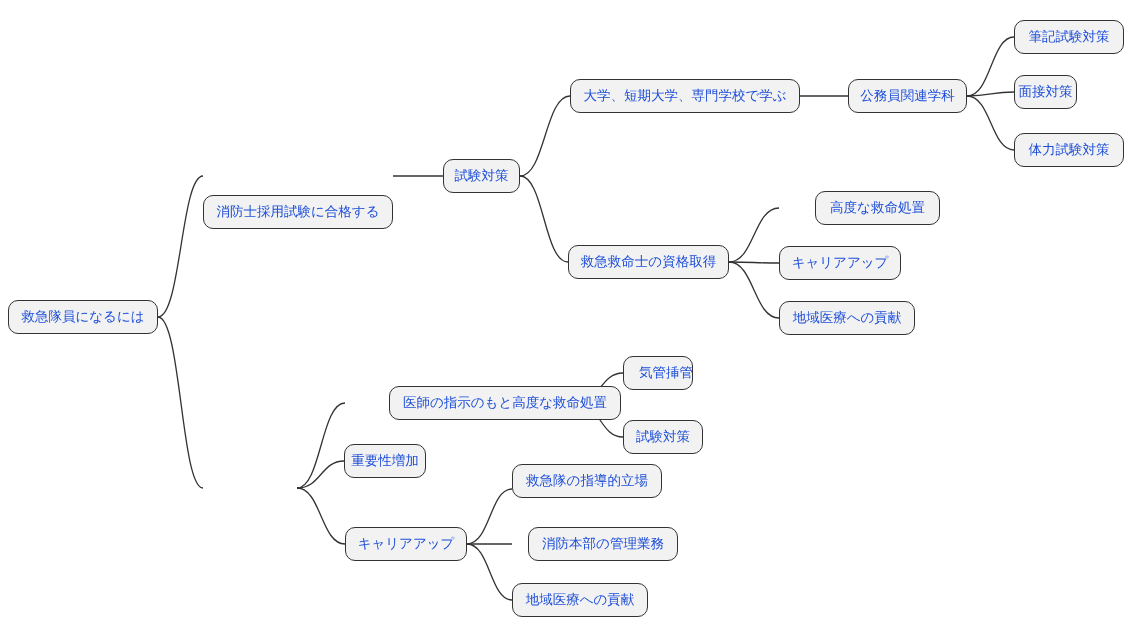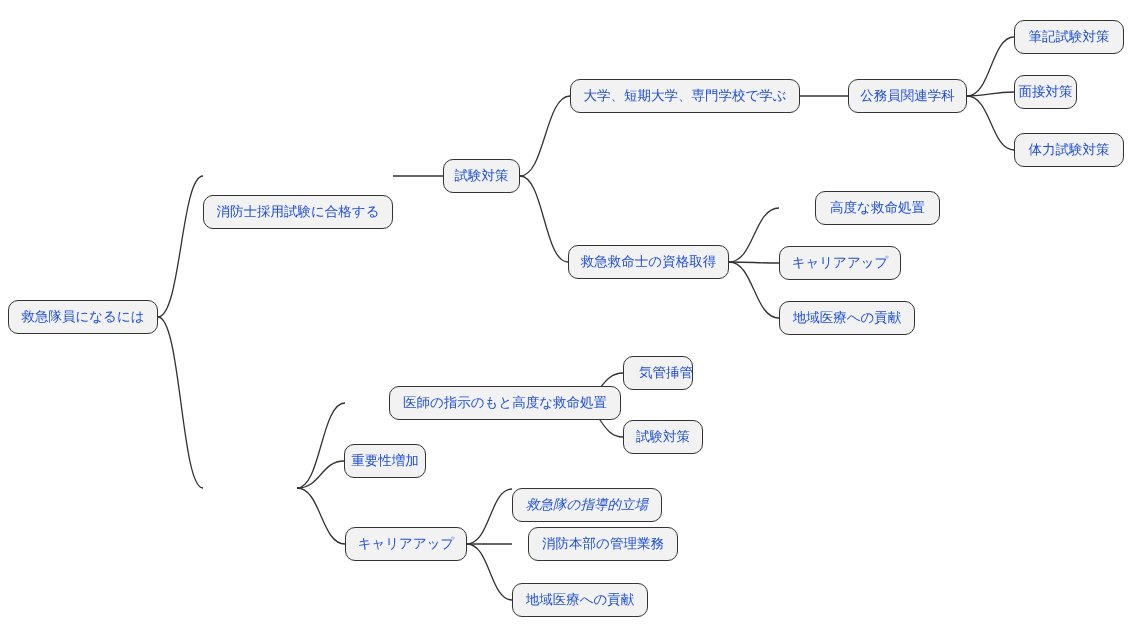--- a/index.html
+++ b/index.html
@@ -81,17 +81,17 @@
   <div class="node" style="left:568px;top:245px;width:161px;">救急救命士の資格取得</div>
   <div class="node" style="left:779px;top:191px;width:125px;margin-left:36px;">高度な救命処置</div>
   <div class="node" style="left:779px;top:246px;width:122px;">キャリアアップ</div>
   <div class="node" style="left:779px;top:301px;width:136px;">地域医療への貢献</div>
 
   <div class="node" style="left:345px;top:386px;width:232px;margin-left:44px;">医師の指示のもと高度な救命処置</div>
   <div class="node" style="left:623px;top:356px;width:70px;padding-left:20px;">気管挿管</div>
   <div class="node" style="left:623px;top:420px;width:80px;">試験対策</div>
   <div class="node" style="left:344px;top:444px;width:82px;">重要性増加</div>
   <div class="node" style="left:345px;top:527px;width:122px;">キャリアアップ</div>
-  <div class="node" style="left:512px;top:488px;width:150px;font-style:italic;">救急隊の指導的立場</div>
+  <div class="node" style="left:512px;top:464px;width:150px;">救急隊の指導的立場</div>
   <div class="node" style="left:528px;top:527px;width:150px;">消防本部の管理業務</div>
   <div class="node" style="left:512px;top:583px;width:136px;">地域医療への貢献</div>
 
 </div>
 
 </body></html>

